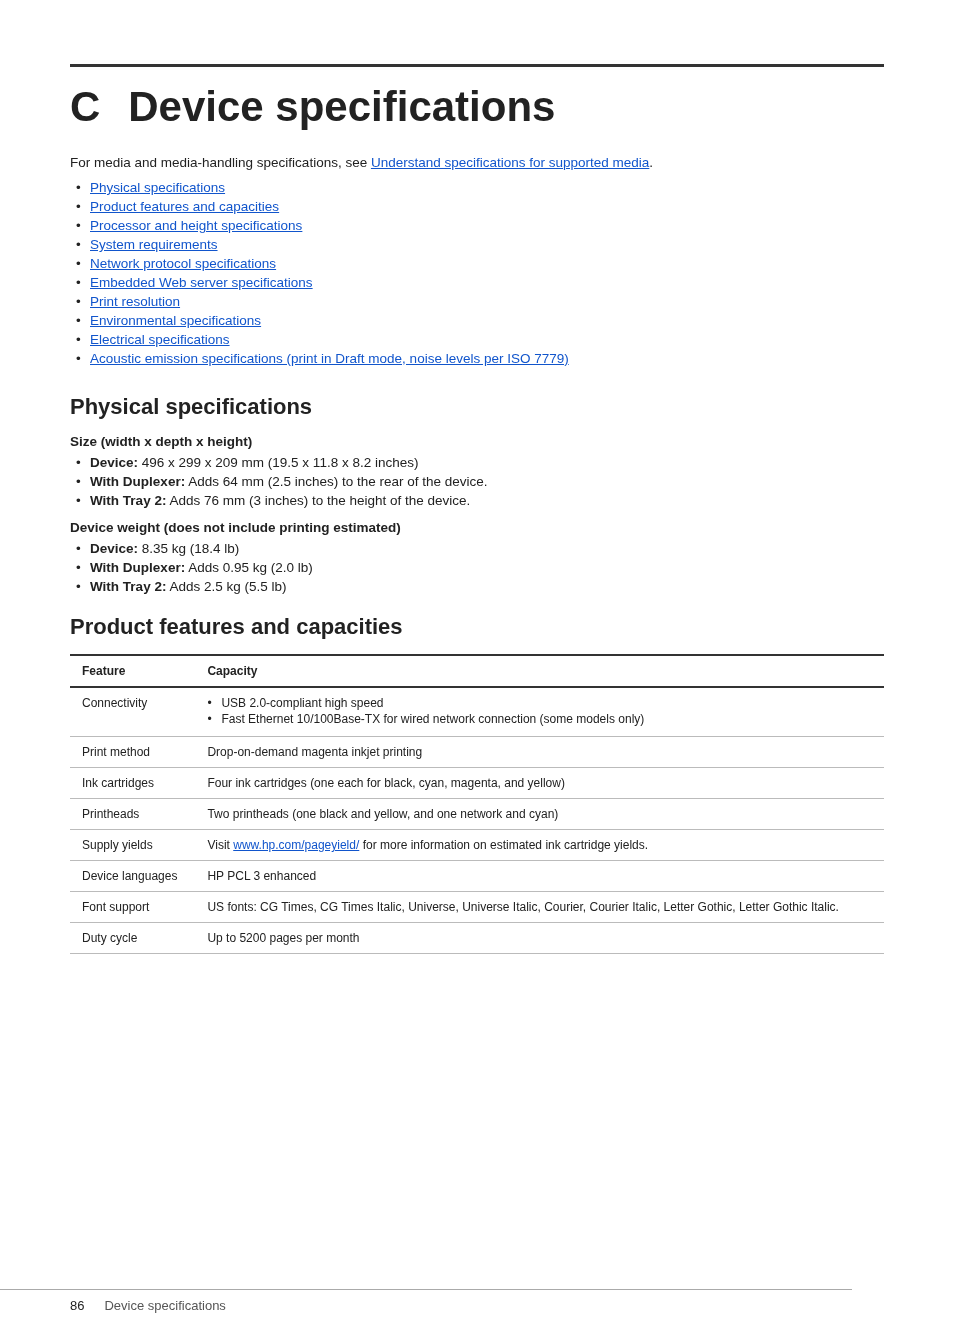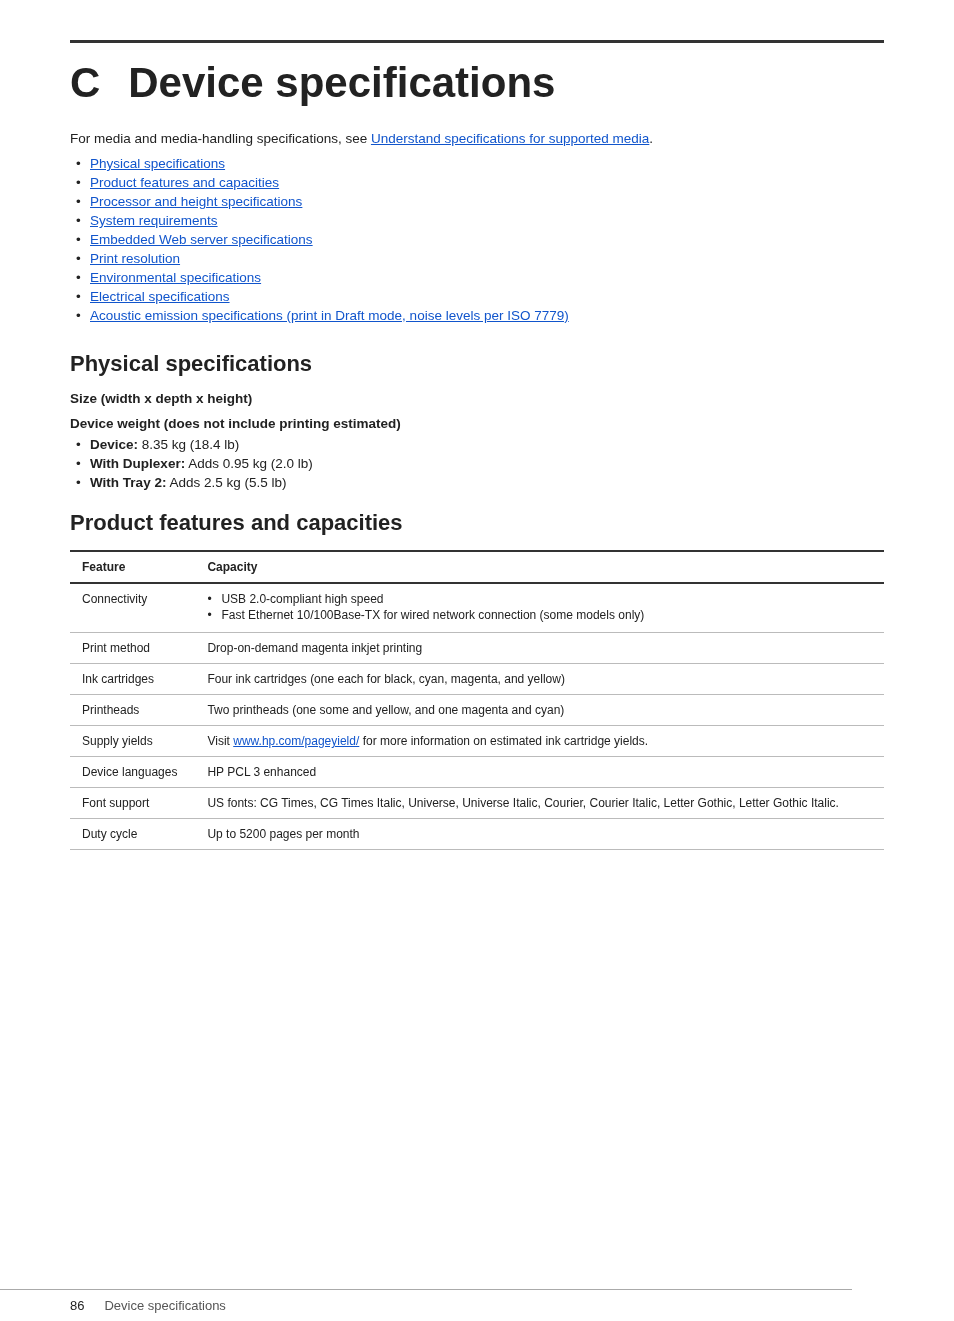--- a/index.html
+++ b/index.html
@@ -9,20 +9,21 @@
       color: #222;
       background: #fff;
       width: 954px;
       min-height: 1321px;
       padding: 40px 70px 60px 70px;
     }
     .page-header {
       border-top: 3px solid #333;
       padding-top: 16px;
       margin-bottom: 24px;
+      margin-top: 24px;
     }
     .chapter-label {
       font-size: 42px;
       font-weight: bold;
       color: #222;
       display: inline;
       margin-right: 24px;
     }
     .chapter-title {
       font-size: 42px;
@@ -161,30 +162,36 @@
 
 <p class="intro-text">
   <span>For media and media-handling specifications, see </span><a href="#">Understand specifications for supported media</a>.
 </p>
 
 <ul class="toc-list" id="toc-list">
     <li><a href="#">Physical specifications</a></li>
     <li><a href="#">Product features and capacities</a></li>
     <li><a href="#">Processor and height specifications</a></li>
     <li><a href="#">System requirements</a></li>
+    <li><a href="#">Network protocol specifications</a></li>
     <li><a href="#">Embedded Web server specifications</a></li>
     <li><a href="#">Print resolution</a></li>
     <li><a href="#">Environmental specifications</a></li>
     <li><a href="#">Electrical specifications</a></li>
     <li><a href="#">Acoustic emission specifications (print in Draft mode, noise levels per ISO 7779)</a></li>
   </ul>
 
 <div>
   <h2 class="section-title">Physical specifications</h2>
   <p class="subsection-label">Size (width x depth x height)</p>
+  <ul class="bullet-list" id="size-list">
+      <li><span class="bold-inline">Device:</span> 496 x 299 x 209 mm (19.5 x 11.8 x 8.2 inches)</li>
+      <li><span class="bold-inline">With Duplexer:</span> Adds 64 mm (2.5 inches) to the rear of the device.</li>
+      <li><span class="bold-inline">With Tray 2:</span> Adds 76 mm (3 inches) to the height of the device.</li>
+    </ul>
   <p class="subsection-label">Device weight (does not include printing estimated)</p>
   <ul class="bullet-list" id="weight-list">
       <li><span class="bold-inline">Device:</span> 8.35 kg (18.4 lb)</li>
       <li><span class="bold-inline">With Duplexer:</span> Adds 0.95 kg (2.0 lb)</li>
       <li><span class="bold-inline">With Tray 2:</span> Adds 2.5 kg (5.5 lb)</li>
     </ul>
 </div>
 
 <div class="table-section">
   <h2 class="section-title">Product features and capacities</h2>
@@ -208,21 +215,21 @@
         <tr>
           <td>Print method</td>
           <td>Drop-on-demand magenta inkjet printing</td>
         </tr>
         <tr>
           <td>Ink cartridges</td>
           <td>Four ink cartridges (one each for black, cyan, magenta, and yellow)</td>
         </tr>
         <tr>
           <td>Printheads</td>
-          <td>Two printheads (one some and yellow, and one magenta and cyan)</td>
+          <td>Two printheads (one black and yellow, and one network and cyan)</td>
         </tr>
         <tr>
           <td>Supply yields</td>
           <td>Visit <a href="#">www.hp.com/pageyield/</a> for more information on estimated ink cartridge yields.</td>
         </tr>
         <tr>
           <td>Device languages</td>
           <td>HP PCL 3 enhanced</td>
         </tr>
         <tr>

